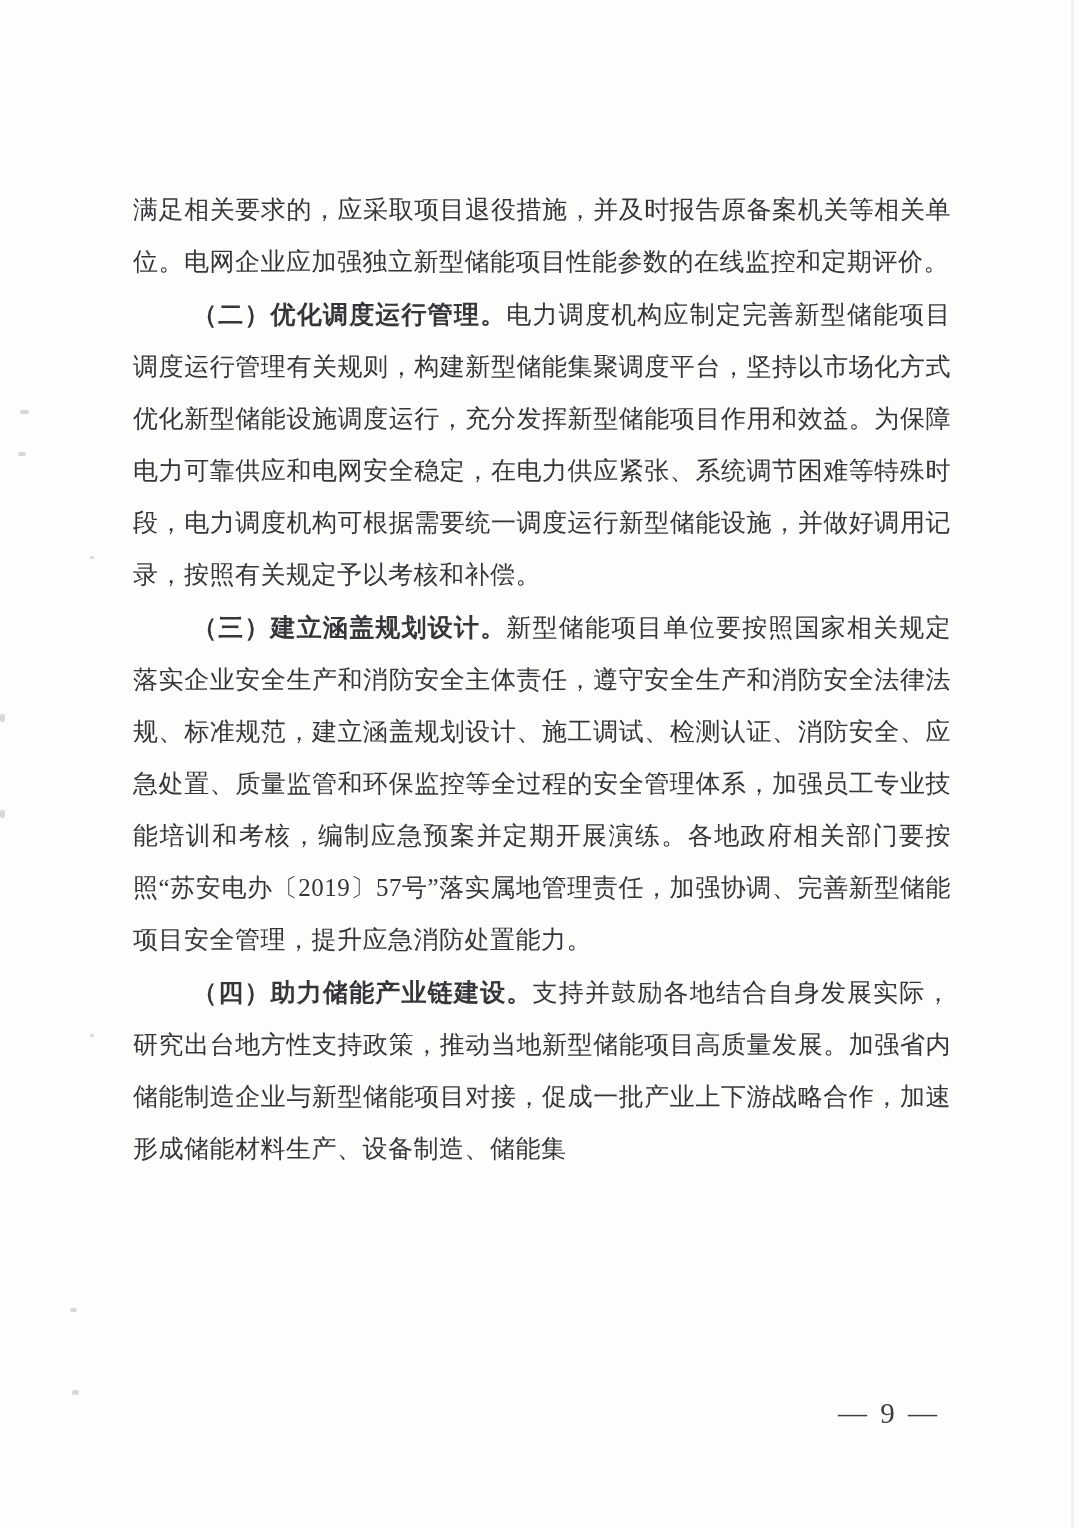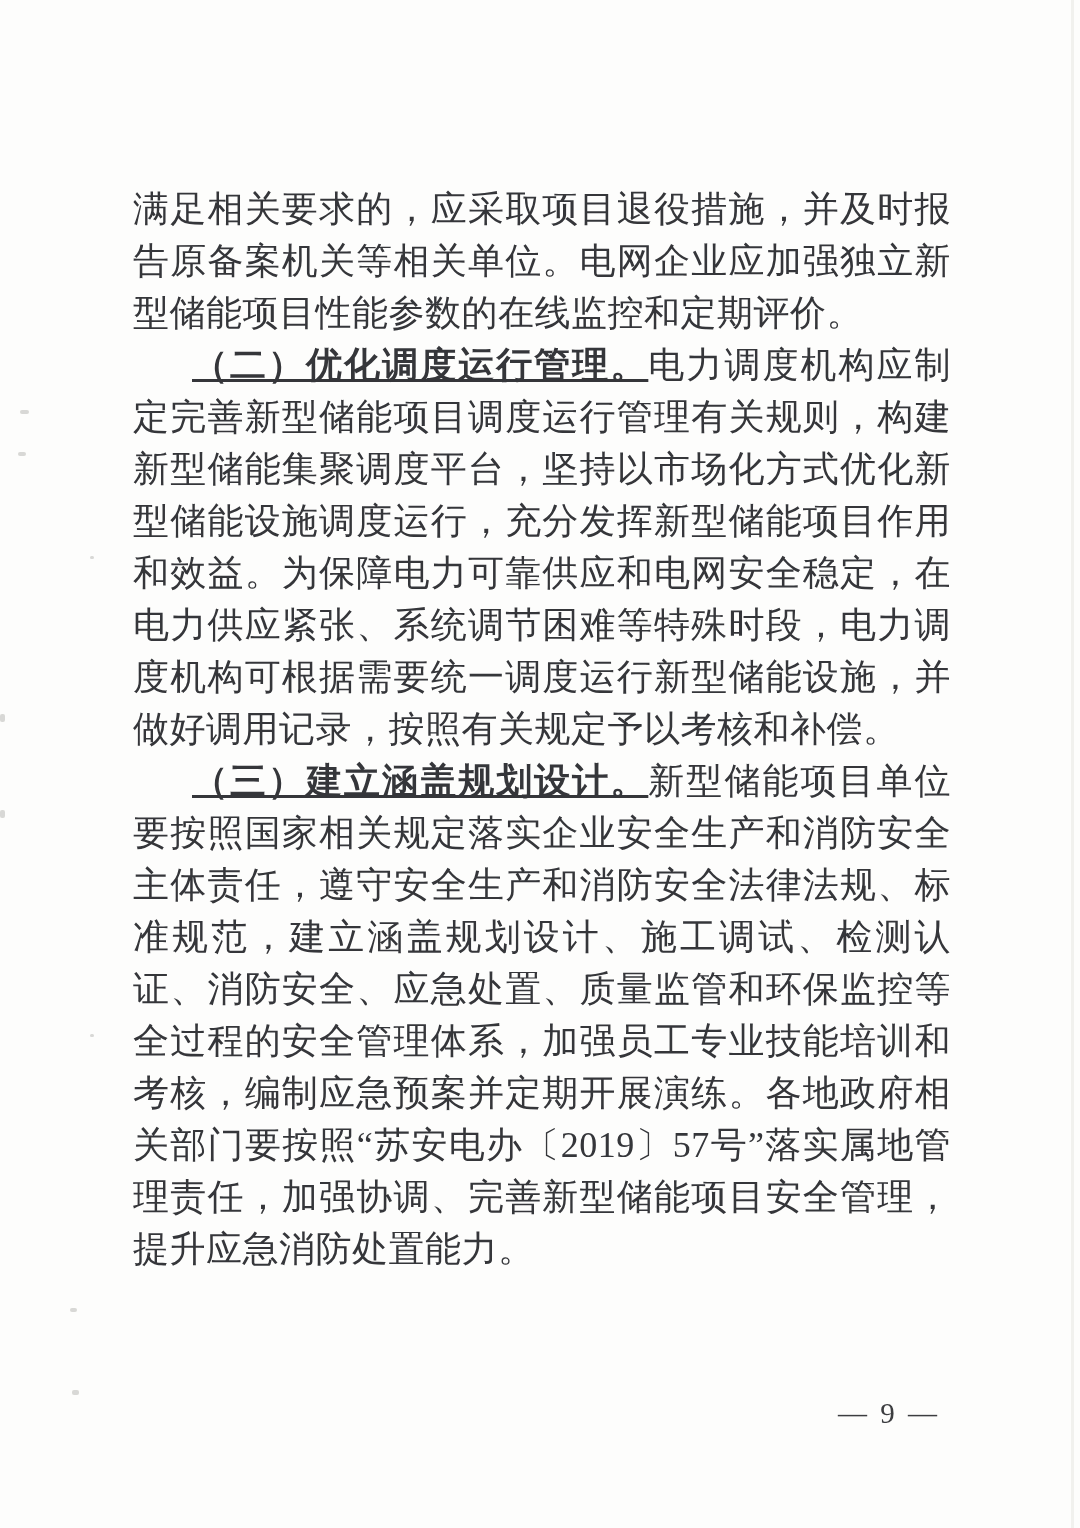--- a/index.html
+++ b/index.html
@@ -17,35 +17,34 @@
     color: #35363a;
   }
   .content {
     position: absolute;
     left: 133px;
     top: 183px;
     width: 818px;
   }
   .para {
     margin: 0;
-    font-size: 36px;
+    font-size: 25px;
     line-height: 52px;
     text-align: justify;
     text-justify: inter-character;
     letter-spacing: 0.5px;
     word-break: break-all;
   }
   .para.indent {
     text-indent: 59px;
   }
   .lead {
     font-weight: 700;
     font-family: "Liberation Sans", "DejaVu Sans", sans-serif;
     letter-spacing: 0.5px;
-    text-decoration: underline;
   }
   .page-number {
     position: absolute;
     top: 1396px;
     right: 140px;
     font-size: 29px;
     line-height: 34px;
     letter-spacing: 3px;
     color: #3c3d40;
     white-space: nowrap;
@@ -73,20 +72,21 @@
 <div class="page">
 
   <div class="content">
 
     <p class="para"><b class="lead"></b><span>满足相关要求的，应采取项目退役措施，并及时报告原备案机关等相关单位。电网企业应加强独立新型储能项目性能参数的在线监控和定期评价。</span></p>
 
     <p class="para indent"><b class="lead">（二）优化调度运行管理。</b><span>电力调度机构应制定完善新型储能项目调度运行管理有关规则，构建新型储能集聚调度平台，坚持以市场化方式优化新型储能设施调度运行，充分发挥新型储能项目作用和效益。为保障电力可靠供应和电网安全稳定，在电力供应紧张、系统调节困难等特殊时段，电力调度机构可根据需要统一调度运行新型储能设施，并做好调用记录，按照有关规定予以考核和补偿。</span></p>
 
     <p class="para indent"><b class="lead">（三）建立涵盖规划设计。</b><span>新型储能项目单位要按照国家相关规定落实企业安全生产和消防安全主体责任，遵守安全生产和消防安全法律法规、标准规范，建立涵盖规划设计、施工调试、检测认证、消防安全、应急处置、质量监管和环保监控等全过程的安全管理体系，加强员工专业技能培训和考核，编制应急预案并定期开展演练。各地政府相关部门要按照“苏安电办〔2019〕57号”落实属地管理责任，加强协调、完善新型储能项目安全管理，提升应急消防处置能力。</span></p>
 
+    <p class="para indent"><b class="lead">（四）助力储能产业链建设。</b><span>支持并鼓励各地结合自身发展实际，研究出台地方性支持政策，推动当地新型储能项目高质量发展。加强省内储能制造企业与新型储能项目对接，促成一批产业上下游战略合作，加速形成储能材料生产、设备制造、储能集</span></p>
 
   </div>
 
   <div class="page-number">— 9 —</div>
 
   <div class="edge-shade"></div>
 
   <div class="speck" style="left:20px; top:410px; width:9px; height:4px;"></div>
   <div class="speck" style="left:18px; top:452px; width:8px; height:4px;"></div>
   <div class="speck" style="left:90px; top:556px; width:4px; height:3px;"></div>

